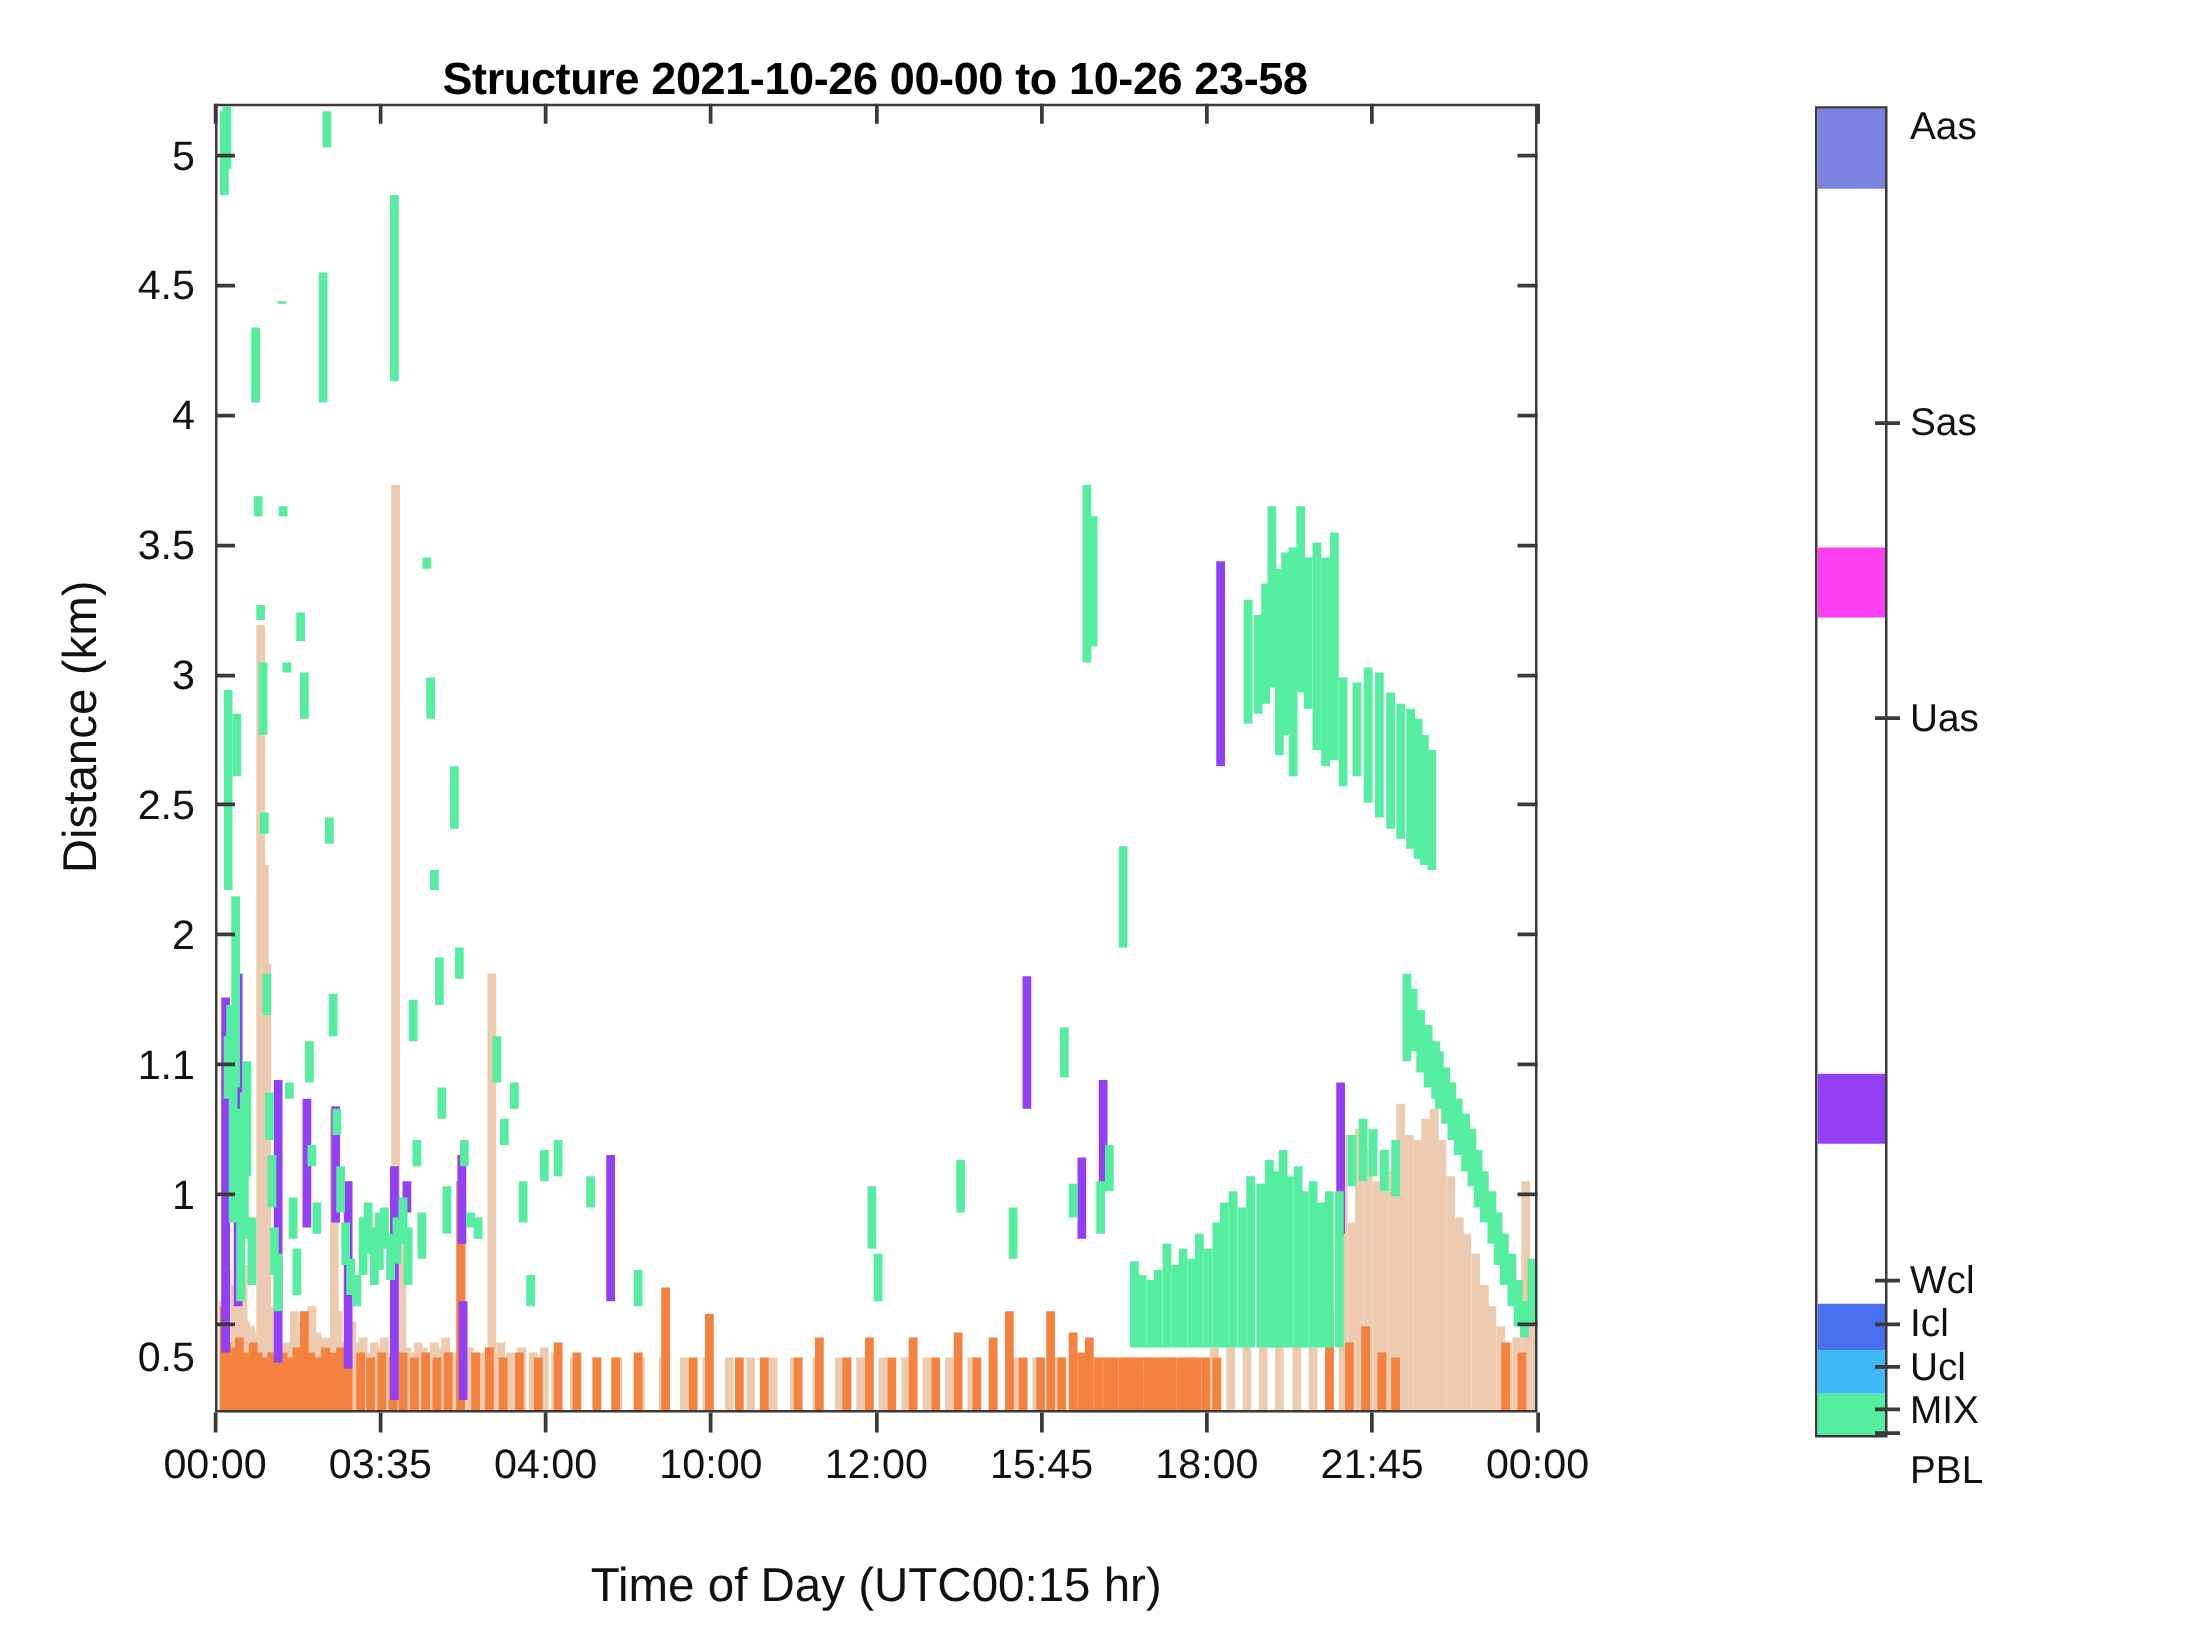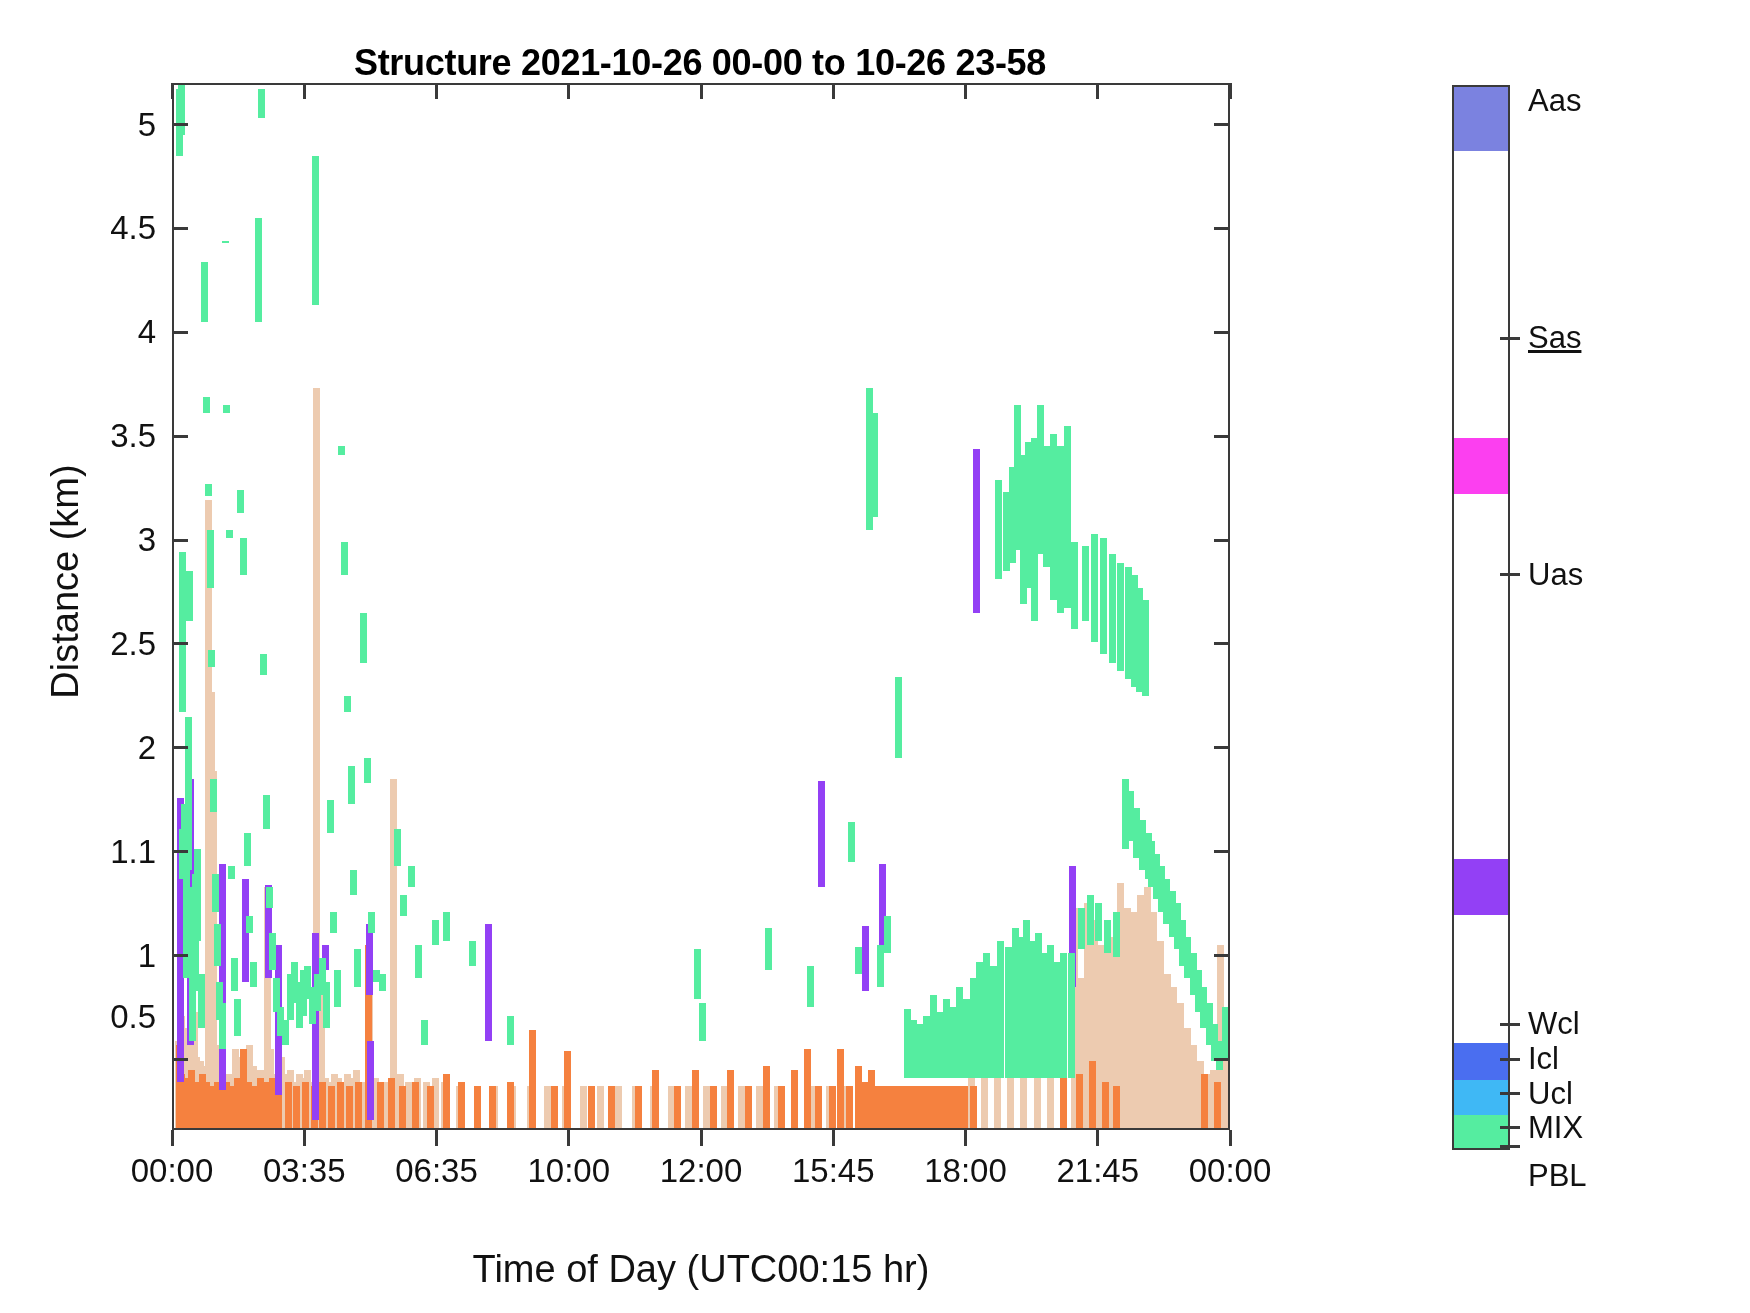--- a/index.html
+++ b/index.html
@@ -452,21 +452,21 @@
       <div class="bar" style="left: 1036.84px; top: 938.98px; width: 7px; height: 37.39px; background: rgb(85, 237, 160);"></div>
       <div class="bar" style="left: 1042.13px; top: 955.6px; width: 7px; height: 29.08px; background: rgb(85, 237, 160);"></div>
       <div class="bar" style="left: 1048.3px; top: 922.36px; width: 7px; height: 54.01px; background: rgb(85, 237, 160);"></div>
       <div class="bar" style="left: 1053.59px; top: 959.75px; width: 7px; height: 24.93px; background: rgb(85, 237, 160);"></div>
     </div>
 </div>
 
 <div id="axis-layer">
     <div class="ytick-mark" style="top: 1057.87px;"></div>
     <div class="ytick-mark right" style="top: 1057.87px;"></div>
-    <div class="ytick-label" style="top: 1000px;">0.5</div>
+    <div class="ytick-label" style="top: 1069px;">0.5</div>
     <div class="ytick-mark" style="top: 954px;"></div>
     <div class="ytick-mark right" style="top: 954px;"></div>
     <div class="ytick-label" style="top: 938.5px;">1</div>
     <div class="ytick-mark" style="top: 850.131px;"></div>
     <div class="ytick-mark right" style="top: 850.131px;"></div>
     <div class="ytick-label" style="top: 834.631px;">1.1</div>
     <div class="ytick-mark" style="top: 746.262px;"></div>
     <div class="ytick-mark right" style="top: 746.262px;"></div>
     <div class="ytick-label" style="top: 730.762px;">2</div>
     <div class="ytick-mark" style="top: 642.393px;"></div>
@@ -488,21 +488,21 @@
     <div class="ytick-mark right" style="top: 123.048px;"></div>
     <div class="ytick-label" style="top: 107.548px;">5</div>
     <div class="xtick-mark" style="left: 170.5px;"></div>
     <div class="xtick-mark top" style="left: 170.5px;"></div>
     <div class="xtick-label" style="left: 172px;">00:00</div>
     <div class="xtick-mark" style="left: 302.75px;"></div>
     <div class="xtick-mark top" style="left: 302.75px;"></div>
     <div class="xtick-label" style="left: 304.25px;">03:35</div>
     <div class="xtick-mark" style="left: 435px;"></div>
     <div class="xtick-mark top" style="left: 435px;"></div>
-    <div class="xtick-label" style="left: 436.5px;">06:35</div>
+    <div class="xtick-label" style="left: 436.5px;">04:00</div>
     <div class="xtick-mark" style="left: 567.25px;"></div>
     <div class="xtick-mark top" style="left: 567.25px;"></div>
     <div class="xtick-label" style="left: 568.75px;">10:00</div>
     <div class="xtick-mark" style="left: 699.5px;"></div>
     <div class="xtick-mark top" style="left: 699.5px;"></div>
     <div class="xtick-label" style="left: 701px;">12:00</div>
     <div class="xtick-mark" style="left: 831.75px;"></div>
     <div class="xtick-mark top" style="left: 831.75px;"></div>
     <div class="xtick-label" style="left: 833.25px;">15:45</div>
     <div class="xtick-mark" style="left: 964px;"></div>
@@ -524,21 +524,21 @@
     <div class="cb-seg" style="top: 351.45px; height: 55.38px; background: rgb(252, 63, 240);"></div>
     <div class="cb-seg" style="top: 772.125px; height: 55.38px; background: rgb(147, 64, 245);"></div>
     <div class="cb-seg" style="top: 956.37px; height: 36.21px; background: rgb(74, 110, 240);"></div>
     <div class="cb-seg" style="top: 992.58px; height: 35.145px; background: rgb(63, 184, 245);"></div>
     <div class="cb-seg" style="top: 1027.72px; height: 34.08px; background: rgb(85, 237, 160);"></div>
     <div class="cb-seg" style="top: 1061.81px; height: 35.145px; background: rgb(245, 129, 63);"></div>
   </div>
 <div id="colorbar-layer">
     <div class="cb-label" style="top: 84.975px;">Aas</div>
     <div class="cb-tick" style="top: 336.97px;"></div>
-    <div class="cb-label" style="top: 322.47px; text-decoration: underline;">Sas</div>
+    <div class="cb-label" style="top: 322.47px;">Sas</div>
     <div class="cb-tick" style="top: 573.4px;"></div>
     <div class="cb-label" style="top: 558.9px;">Uas</div>
     <div class="cb-tick" style="top: 1022.83px;"></div>
     <div class="cb-label" style="top: 1008.33px;">Wcl</div>
     <div class="cb-tick" style="top: 1057.97px;"></div>
     <div class="cb-label" style="top: 1043.47px;">Icl</div>
     <div class="cb-tick" style="top: 1092.05px;"></div>
     <div class="cb-label" style="top: 1077.55px;">Ucl</div>
     <div class="cb-tick" style="top: 1126.13px;"></div>
     <div class="cb-label" style="top: 1111.63px;">MIX</div>

